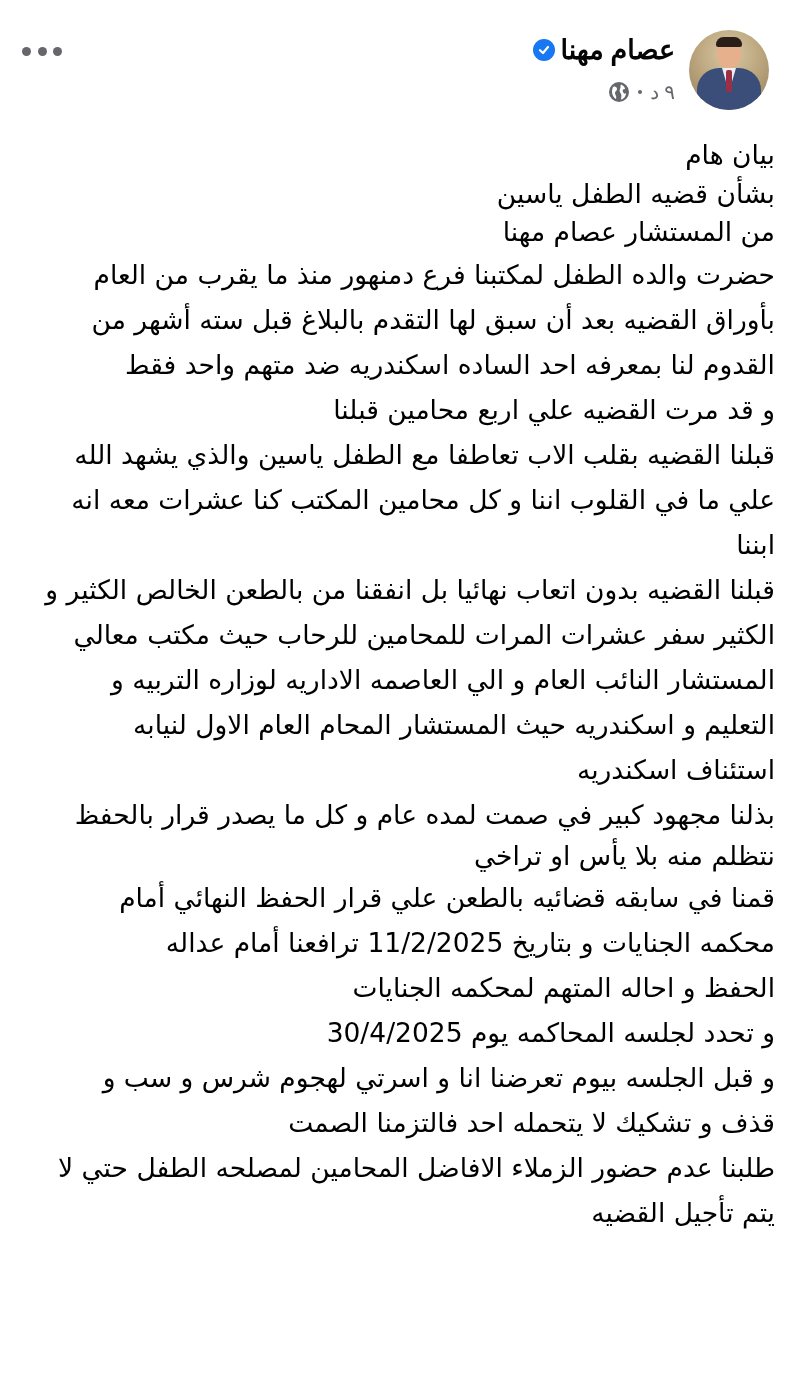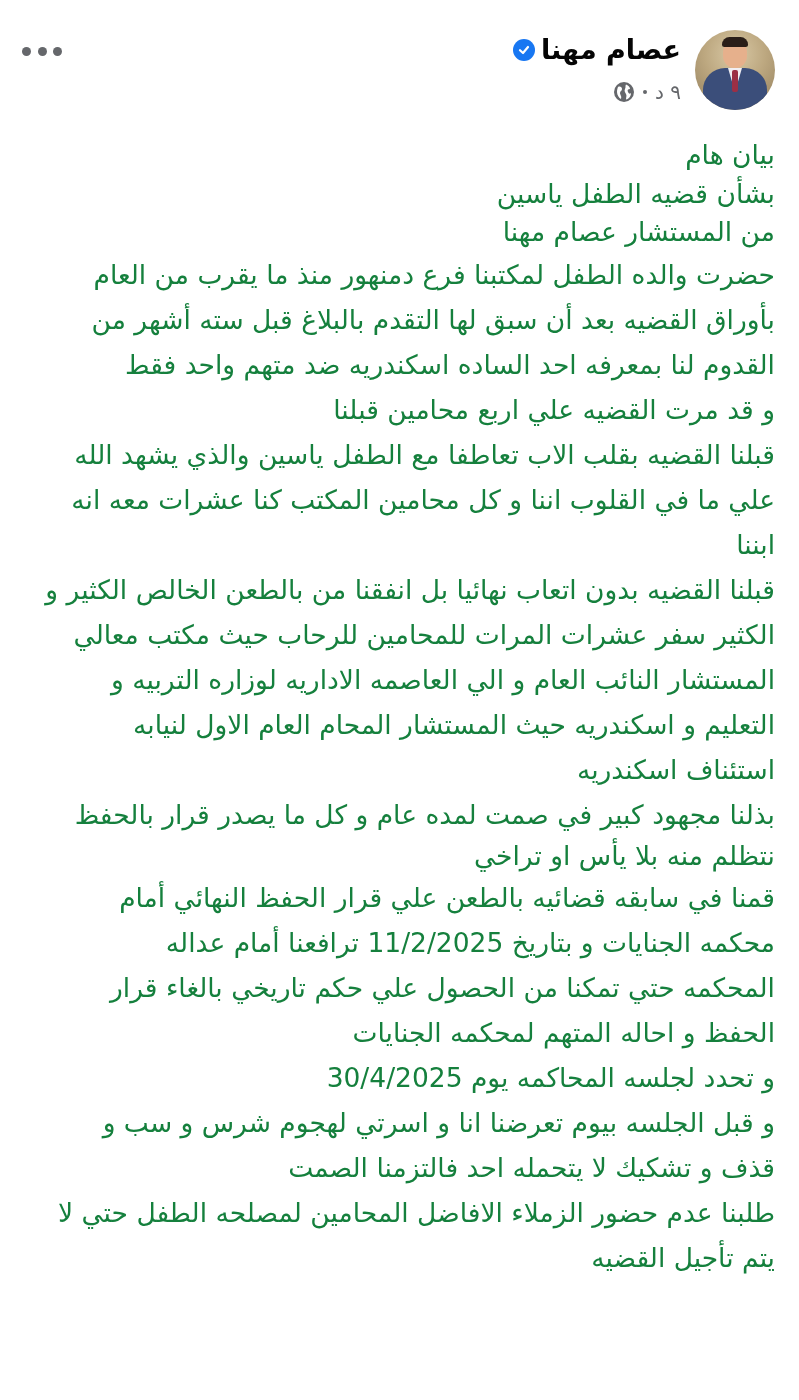--- a/index.html
+++ b/index.html
@@ -12,22 +12,23 @@
     height: 1400px;
     overflow: hidden;
     position: relative;
     font-family: "DejaVu Sans", sans-serif;
     color: #050505;
   }
   .post-header {
     position: absolute;
     top: 30px;
     left: 0;
-    right: 0;
+    right: 6px;
     height: 84px;
+    font-family: Liberation Serif, serif;
   }
   .avatar {
     position: absolute;
     right: 24px;
     top: 0;
     width: 80px;
     height: 80px;
     border-radius: 50%;
     overflow: hidden;
     background: radial-gradient(circle at 50% 30%, #d9c9a6 0%, #bca77f 45%, #8f7b5a 100%);
@@ -148,21 +149,21 @@
     position: absolute;
     top: 136px;
     right: 24px;
     left: 40px;
     direction: rtl;
     text-align: right;
   }
   .post-line {
     font-size: 26.5px;
     line-height: 38.5px;
-    color: #15803d;
+    color: #000000;
     white-space: nowrap;
   }
   .post-line.tall {
     line-height: 45px;
   }
 </style>
 </head>
 <body>
 
 <div class="post-header">
@@ -216,20 +217,19 @@
   <div class="post-line tall">ابننا</div>
   <div class="post-line tall">قبلنا القضيه بدون اتعاب نهائيا بل انفقنا من بالطعن الخالص الكثير و</div>
   <div class="post-line tall">الكثير سفر عشرات المرات للمحامين للرحاب حيث مكتب معالي</div>
   <div class="post-line tall">المستشار النائب العام و الي العاصمه الاداريه لوزاره التربيه و</div>
   <div class="post-line tall">التعليم و اسكندريه حيث المستشار المحام العام الاول لنيابه</div>
   <div class="post-line tall">استئناف اسكندريه</div>
   <div class="post-line tall">بذلنا مجهود كبير في صمت لمده عام و كل ما يصدر قرار بالحفظ</div>
   <div class="post-line">نتظلم منه بلا يأس او تراخي</div>
   <div class="post-line tall">قمنا في سابقه قضائيه بالطعن علي قرار الحفظ النهائي أمام</div>
   <div class="post-line tall">محكمه الجنايات و بتاريخ 11/2/2025 ترافعنا أمام عداله</div>
-  <div class="post-line tall">المحكمه حتي تمكنا من الحصول علي حكم تاريخي بالغاء قرار</div>
   <div class="post-line tall">الحفظ و احاله المتهم لمحكمه الجنايات</div>
   <div class="post-line tall"> و تحدد لجلسه المحاكمه يوم 30/4/2025</div>
   <div class="post-line tall">و قبل الجلسه بيوم تعرضنا انا و اسرتي لهجوم شرس و سب و</div>
   <div class="post-line tall">قذف و تشكيك لا يتحمله احد فالتزمنا الصمت</div>
   <div class="post-line tall">طلبنا عدم حضور الزملاء الافاضل المحامين لمصلحه الطفل حتي لا</div>
   <div class="post-line tall">يتم تأجيل القضيه</div>
 </div>
 
 </body></html>

